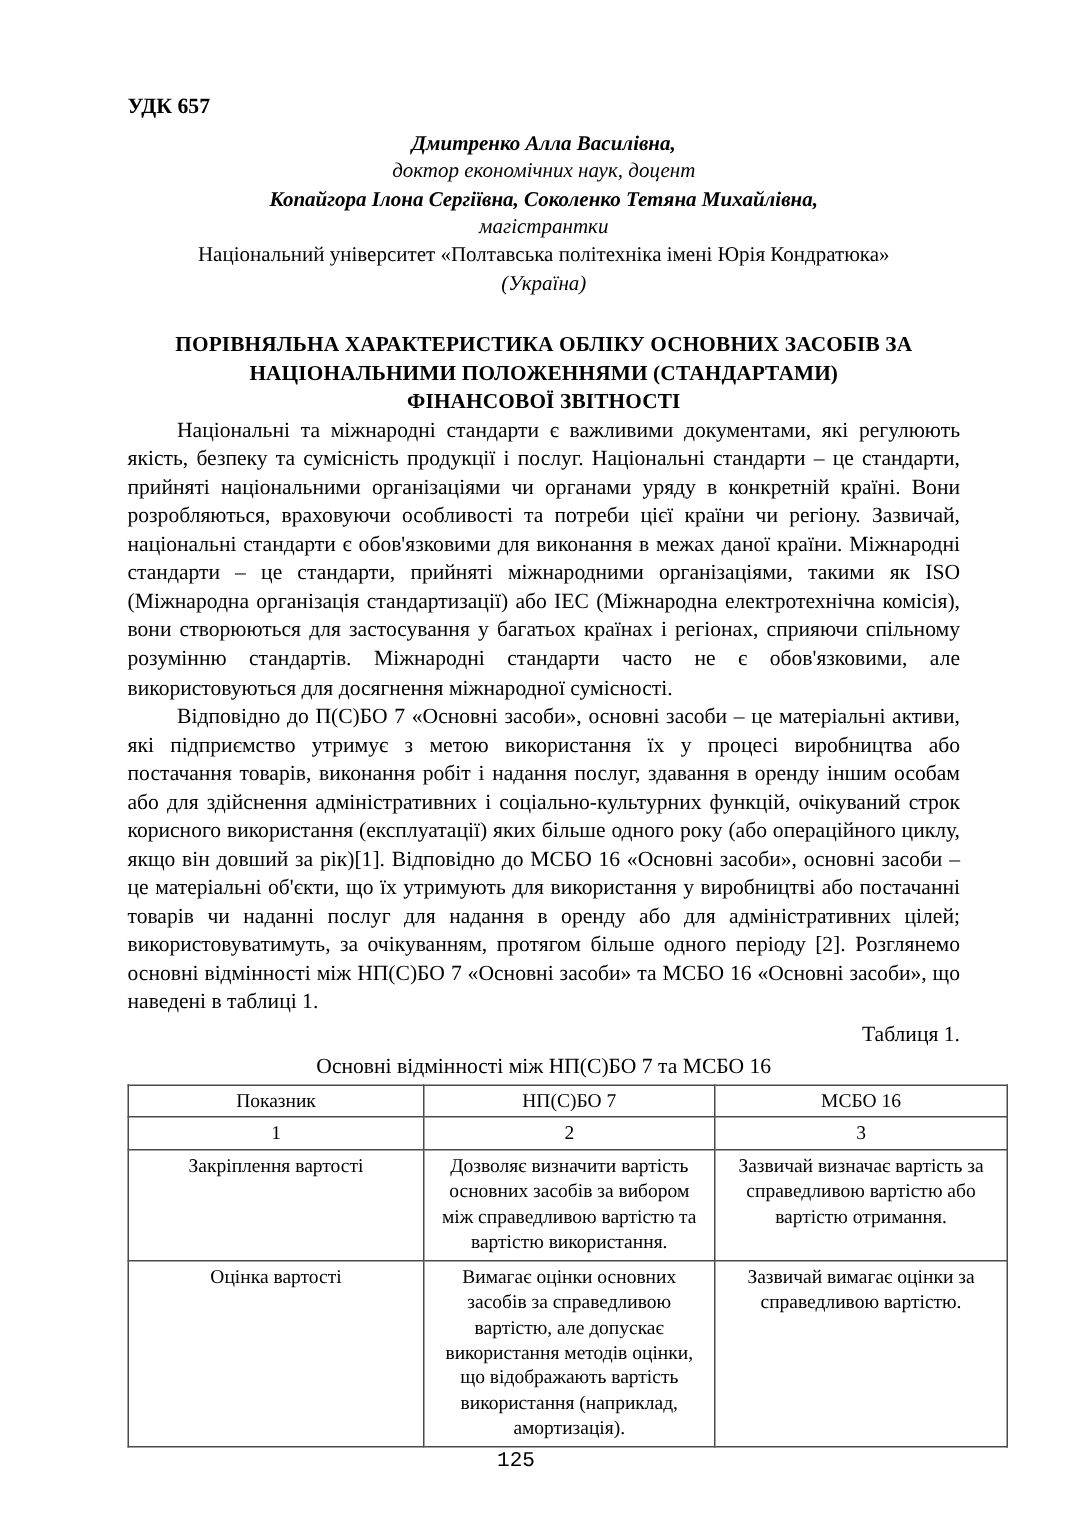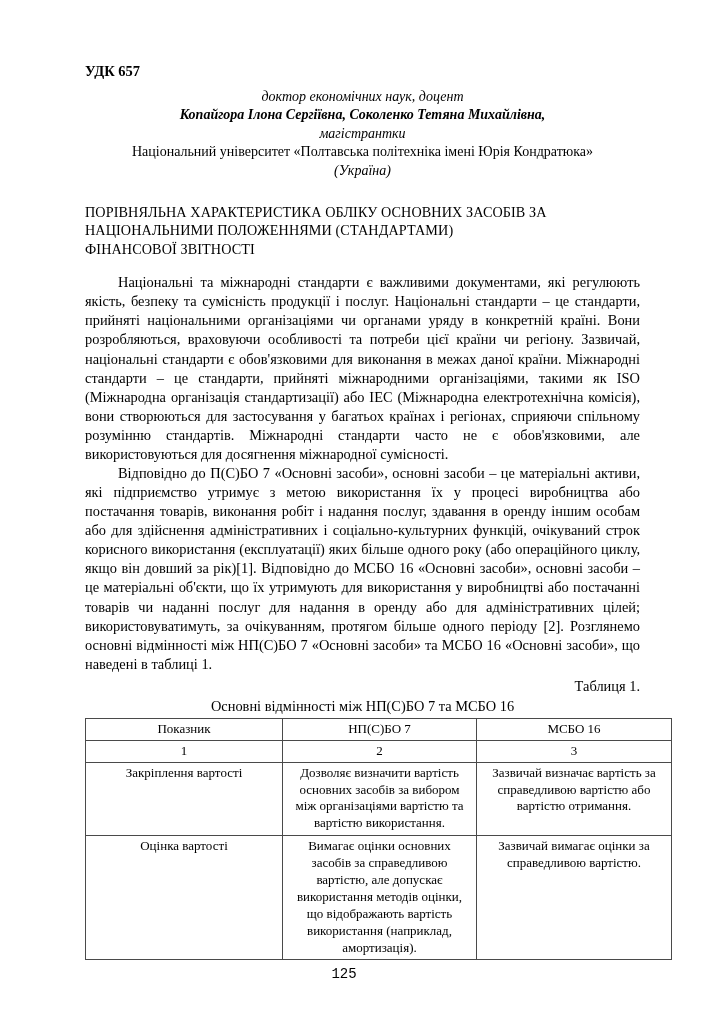--- a/index.html
+++ b/index.html
@@ -50,25 +50,25 @@
   .affiliation {
     font-weight: normal;
   }
   .country {
     font-style: italic;
     font-weight: normal;
   }
 
   
   .doc-title {
+    text-align: center;
     font-size: 14.2px;
-    font-weight: normal;
+    font-weight: bold;
     line-height: 1.33;
     margin-top: 22px;
-    margin-bottom: 14px;
     letter-spacing: 0.1px;
   }
   .doc-title .tline { display: block; }
 
   
   .para {
     text-align: justify;
     text-justify: inter-word;
     font-size: 14.4px;
     line-height: 1.325;
@@ -131,20 +131,21 @@
 </style>
 </head>
 <body>
 
 <div class="page">
   <div class="content">
 
     <div class="udc">УДК 657</div>
 
     <div class="authors">
+      <div class="author-name">Дмитренко Алла Василівна,</div>
       <div class="author-role">доктор економічних наук, доцент</div>
       <div class="author-name">Копайгора Ілона Сергіївна, Соколенко Тетяна Михайлівна,</div>
       <div class="author-role">магістрантки</div>
       <div class="affiliation">Національний університет «Полтавська політехніка імені Юрія Кондратюка»</div>
       <div class="country">(Україна)</div>
     </div>
 
     <div class="doc-title">
       <span class="tline">ПОРІВНЯЛЬНА ХАРАКТЕРИСТИКА ОБЛІКУ ОСНОВНИХ ЗАСОБІВ ЗА</span>
       <span class="tline">НАЦІОНАЛЬНИМИ ПОЛОЖЕННЯМИ (СТАНДАРТАМИ)</span>
@@ -164,21 +165,21 @@
           <td class="col2">НП(С)БО 7</td>
           <td class="col3">МСБО 16</td>
         </tr>
         <tr class="numrow">
           <td class="col1">1</td>
           <td class="col2">2</td>
           <td class="col3">3</td>
         </tr>
         <tr class="body">
           <td class="col1">Закріплення вартості</td>
-          <td class="col2">Дозволяє визначити вартість основних засобів за вибором між організаціями вартістю та вартістю використання.</td>
+          <td class="col2">Дозволяє визначити вартість основних засобів за вибором між справедливою вартістю та вартістю використання.</td>
           <td class="col3">Зазвичай визначає вартість за справедливою вартістю або вартістю отримання.</td>
         </tr>
         <tr class="body">
           <td class="col1">Оцінка вартості</td>
           <td class="col2">Вимагає оцінки основних засобів за справедливою вартістю, але допускає використання методів оцінки, що відображають вартість використання (наприклад, амортизація).</td>
           <td class="col3">Зазвичай вимагає оцінки за справедливою вартістю.</td>
         </tr>
       </tbody>
     </table>
 

